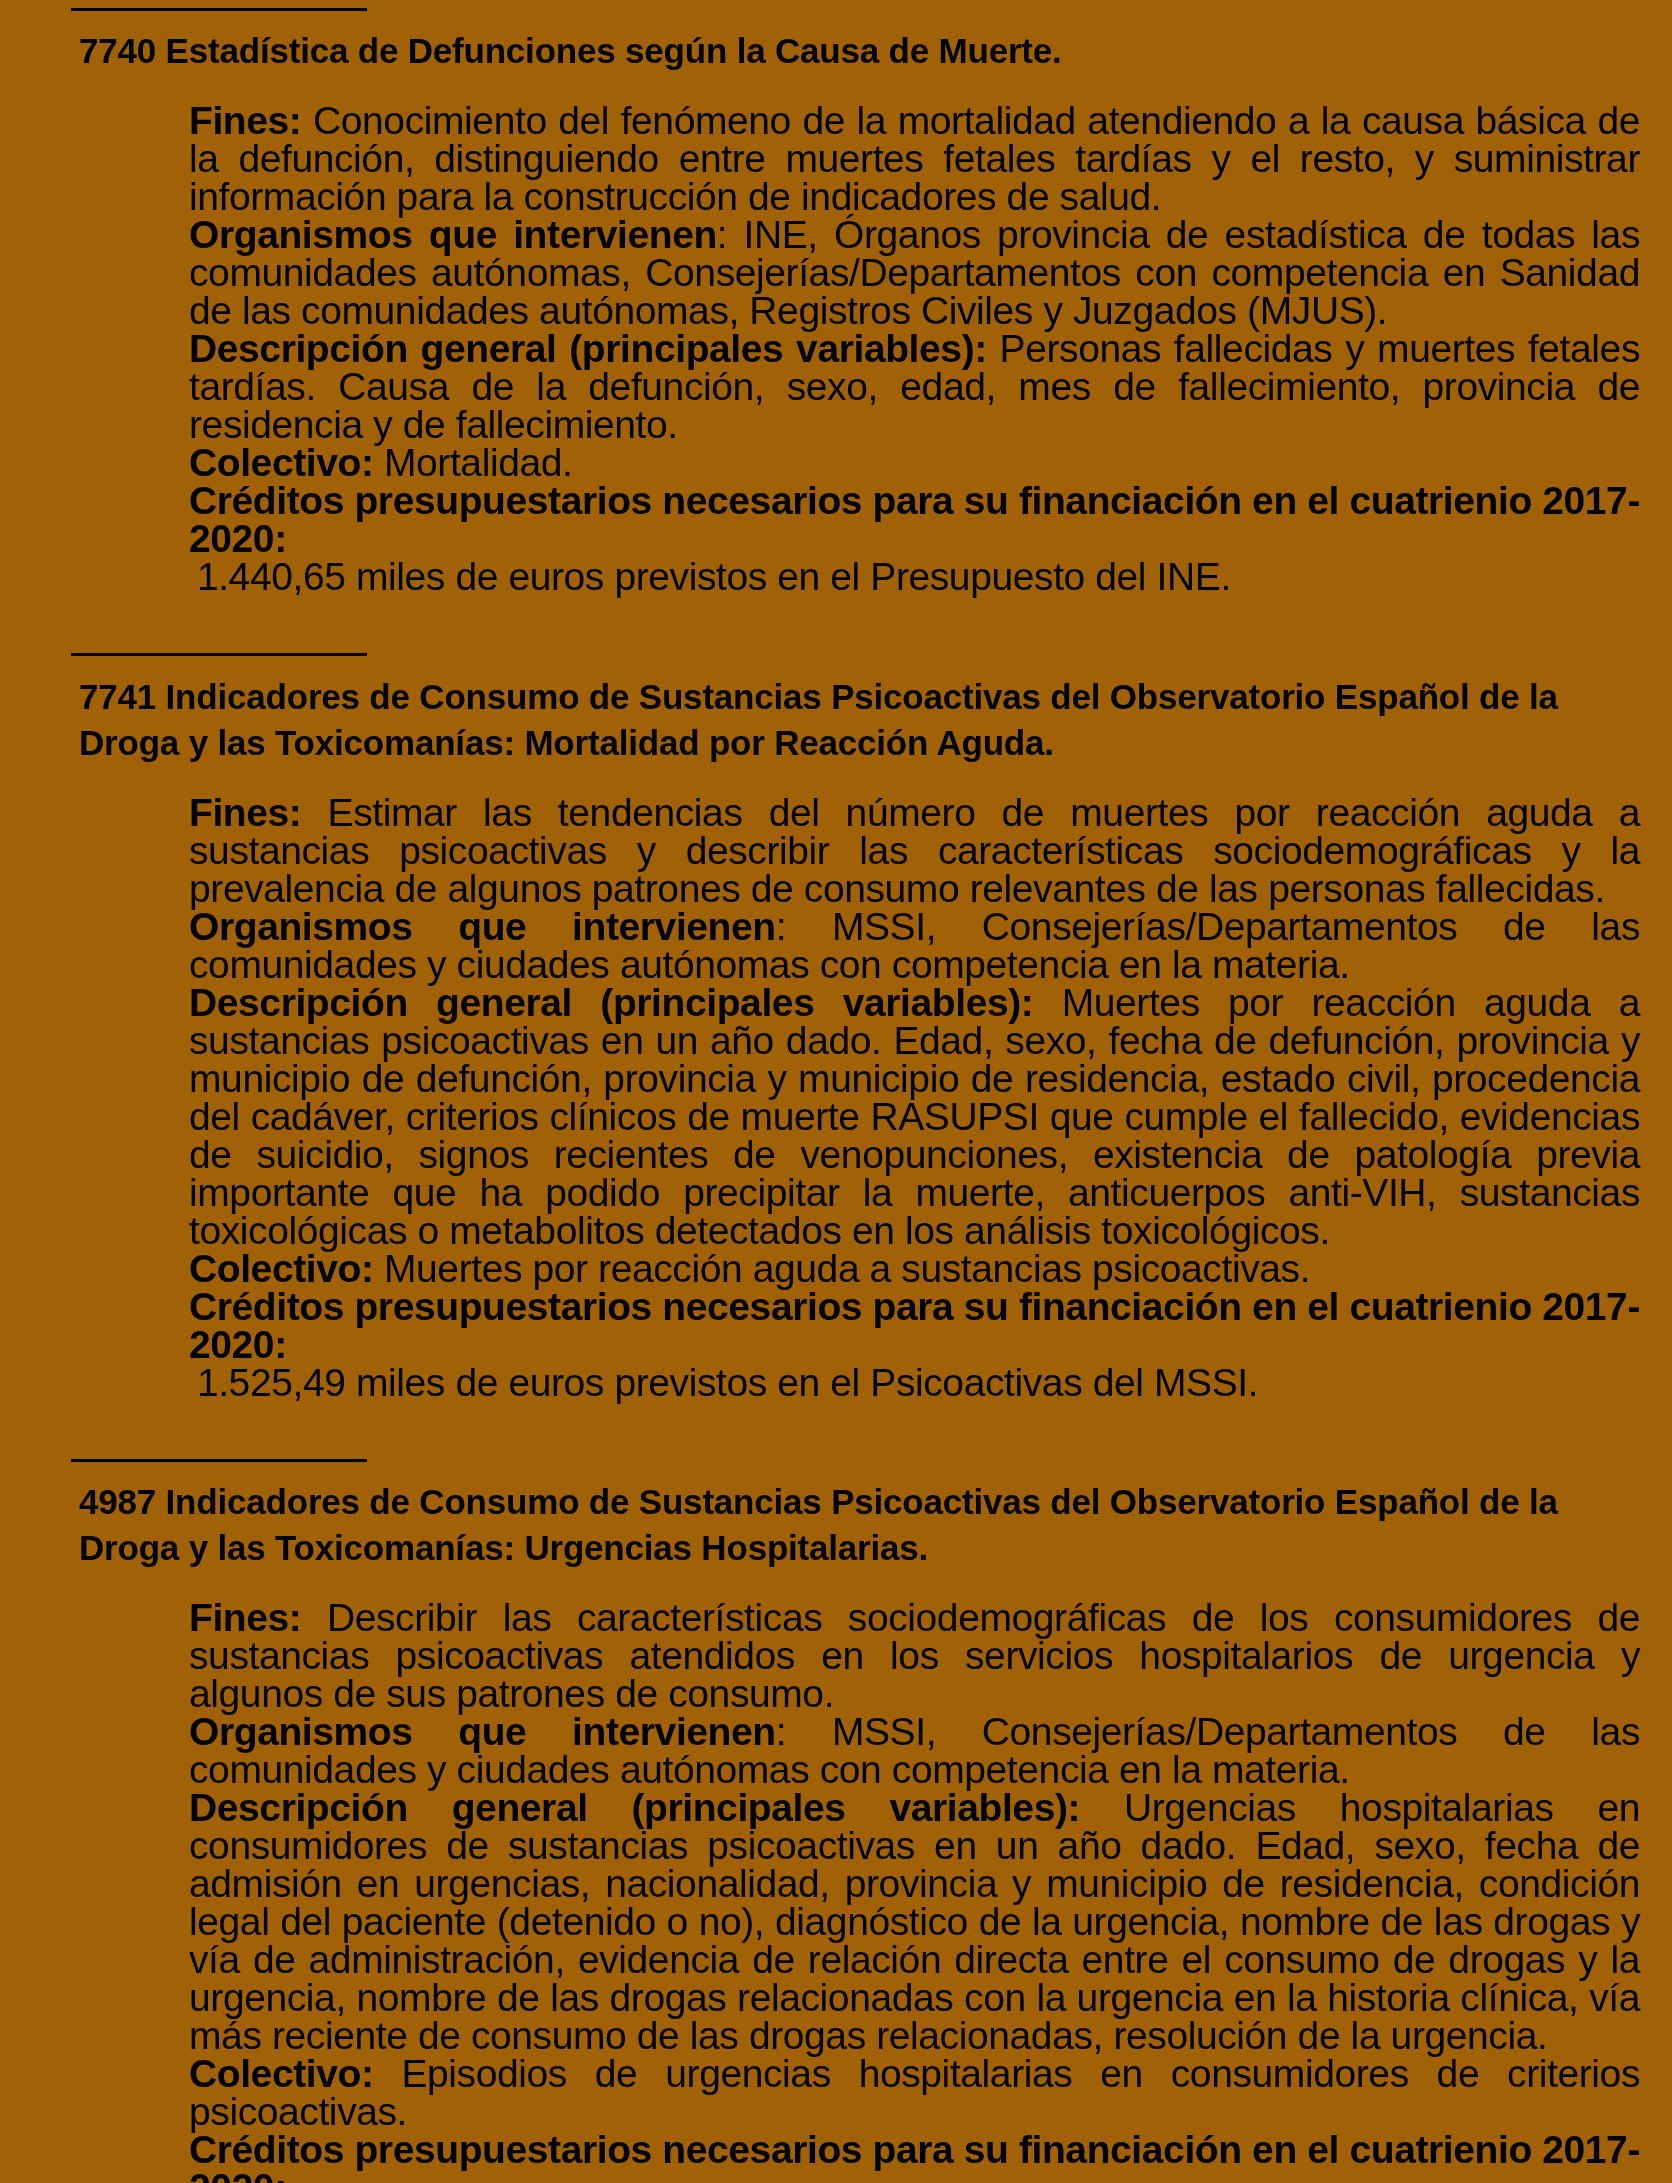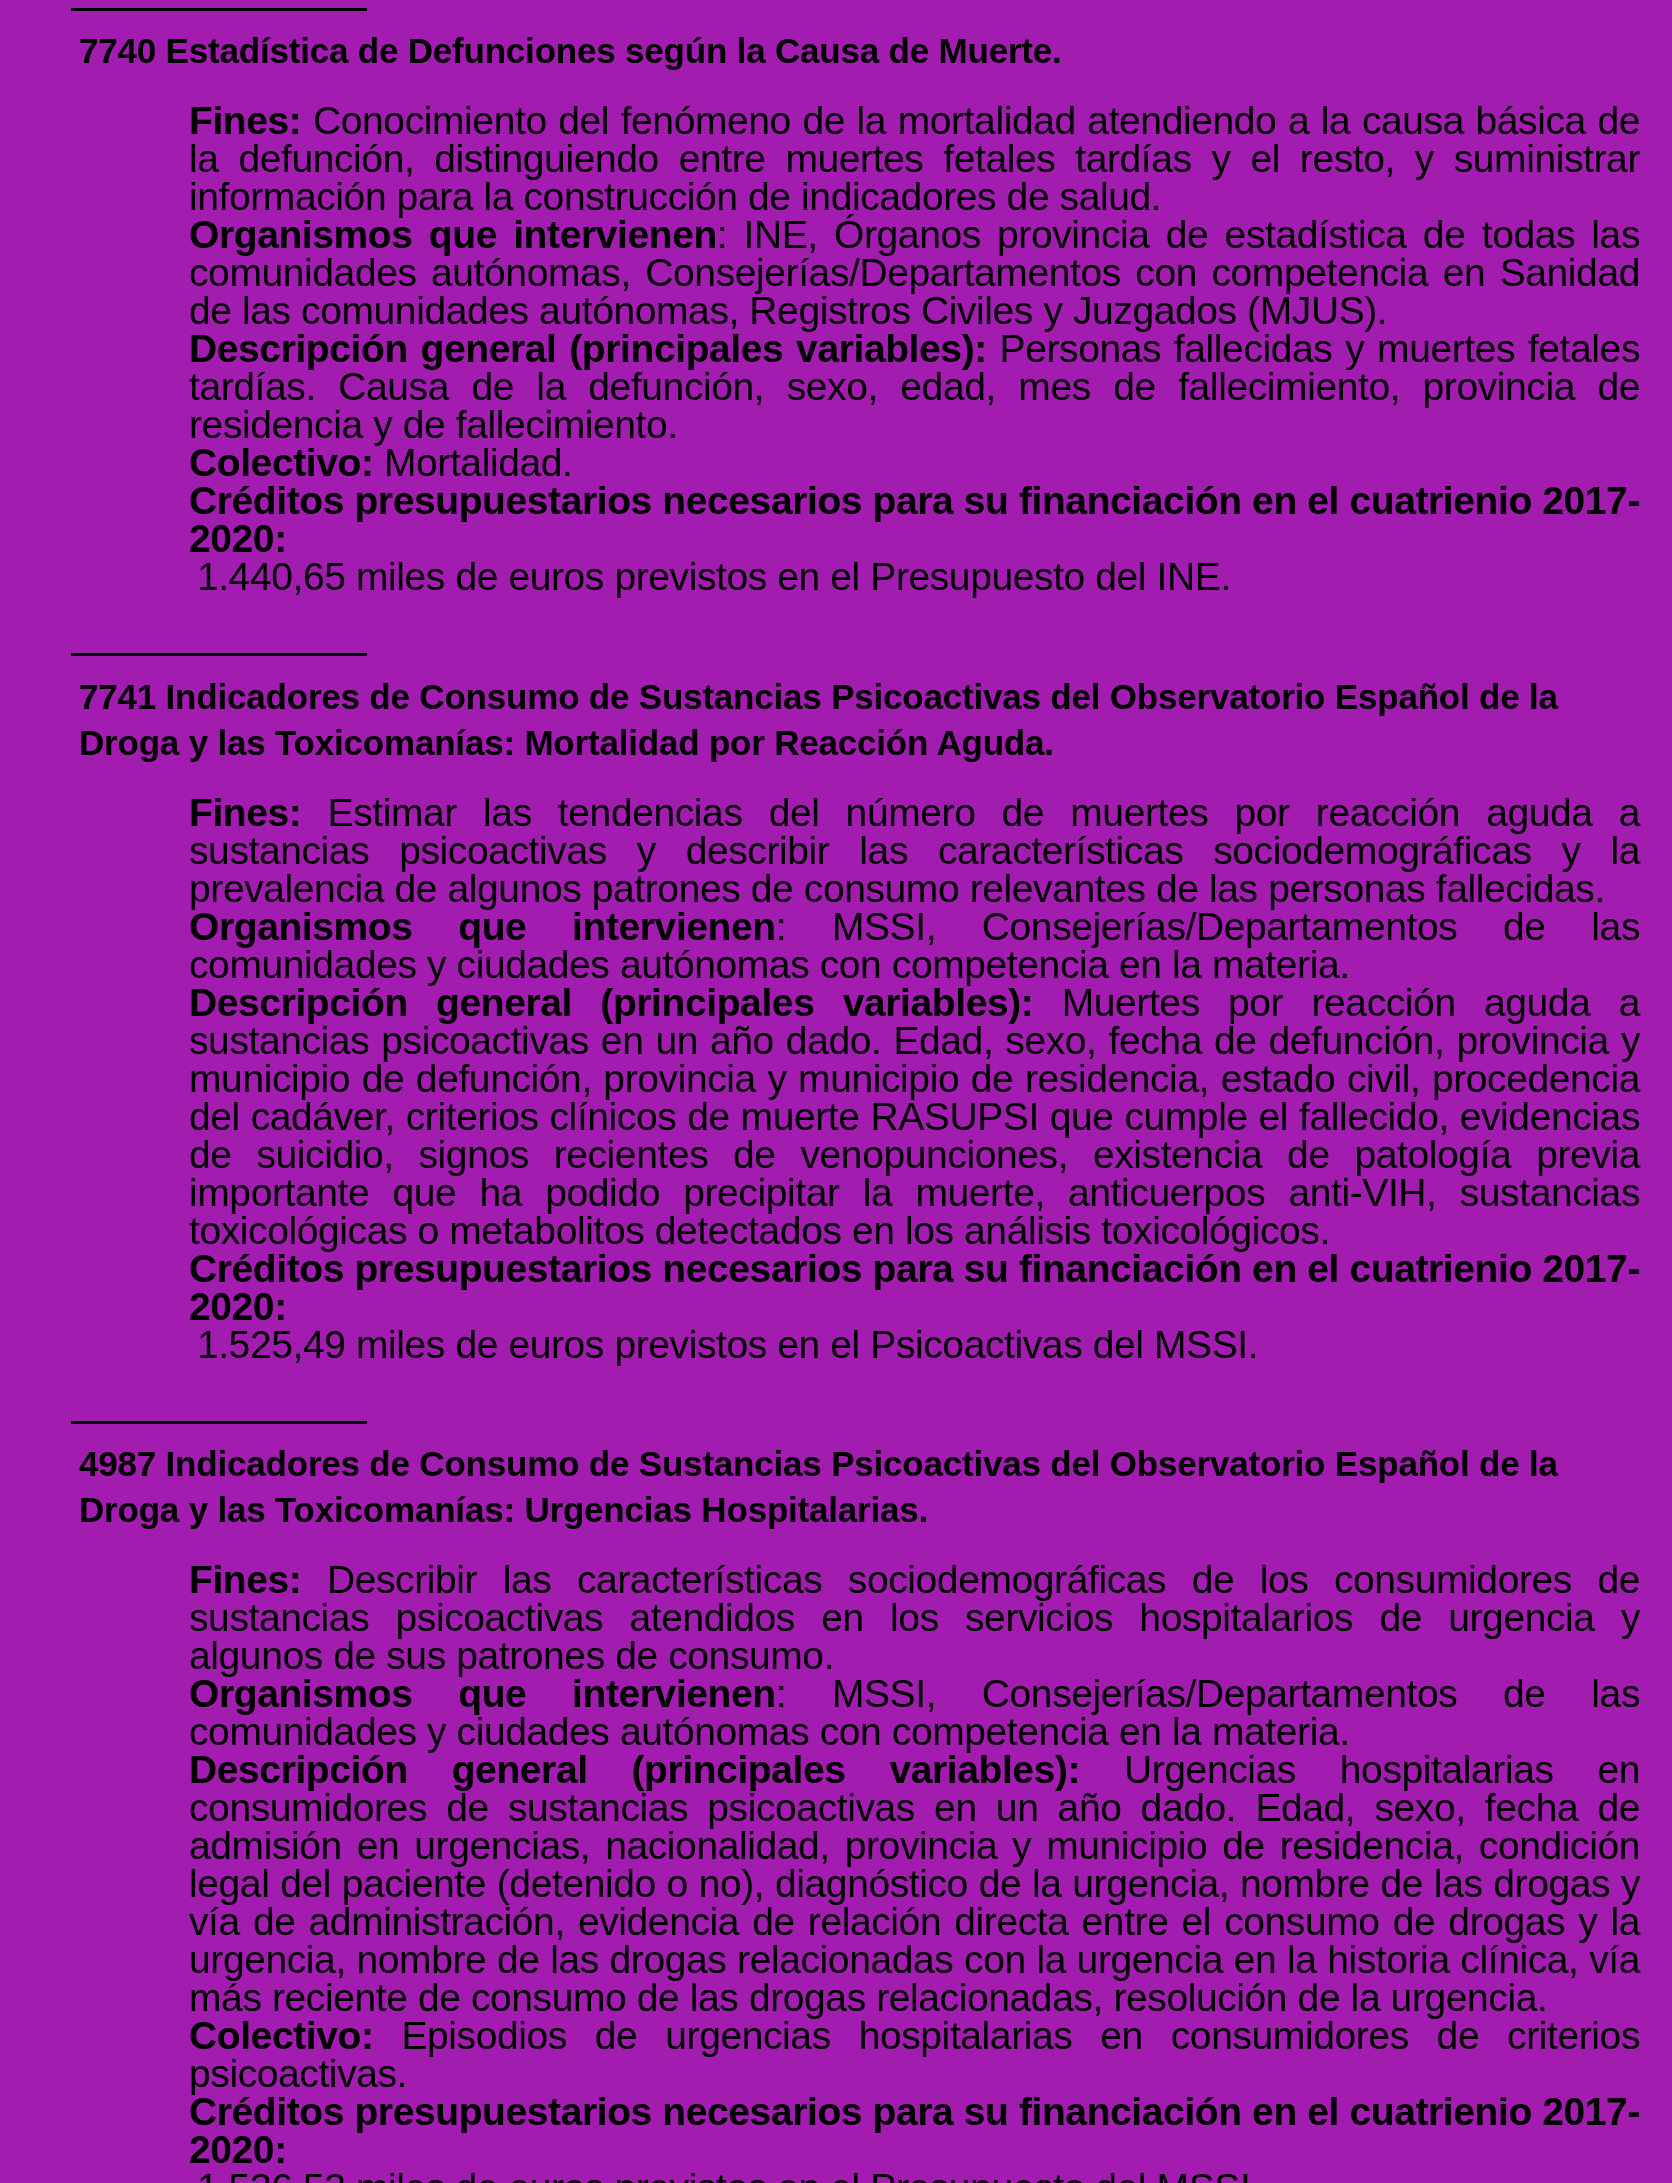--- a/index.html
+++ b/index.html
@@ -4,21 +4,21 @@
 <style>
   html, body {
     margin: 0;
     padding: 0;
     background: #ffffff;
   }
   .page {
     position: relative;
     width: 1672px;
     height: 2183px;
-    background: #a21caf;
+    background: #a16207;
     color: #000000;
     font-family: "Liberation Sans", sans-serif;
     box-sizing: border-box;
     padding-top: 7.9px;
     overflow: hidden;
   }
   section.stat-section { margin: 0; }
   section.stat-section + section.stat-section { margin-top: 57px; }
 
   .rule {
@@ -72,20 +72,21 @@
       </div>
   </section>
 
   <section class="stat-section">
     <div class="rule"></div>
     <h1 class="sec-title">7741 Indicadores de Consumo de Sustancias Psicoactivas del Observatorio Español de la Droga y las Toxicomanías: Mortalidad por Reacción Aguda.</h1>
     <div class="paras">
         <p class="para"><span class="label">Fines:</span><span> Estimar las tendencias del número de muertes por reacción aguda a sustancias psicoactivas y describir las características sociodemográficas y la prevalencia de algunos patrones de consumo relevantes de las personas fallecidas.</span></p>
         <p class="para"><span class="label">Organismos que intervienen</span><span>: MSSI, Consejerías/Departamentos de las comunidades y ciudades autónomas con competencia en la materia.</span></p>
         <p class="para"><span class="label">Descripción general (principales variables):</span><span> Muertes por reacción aguda a sustancias psicoactivas en un año dado. Edad, sexo, fecha de defunción, provincia y municipio de defunción, provincia y municipio de residencia, estado civil, procedencia del cadáver, criterios clínicos de muerte RASUPSI que cumple el fallecido, evidencias de suicidio, signos recientes de venopunciones, existencia de patología previa importante que ha podido precipitar la muerte, anticuerpos anti-VIH, sustancias toxicológicas o metabolitos detectados en los análisis toxicológicos.</span></p>
+        <p class="para"><span class="label">Colectivo:</span><span> Muertes por reacción aguda a sustancias psicoactivas.</span></p>
         <p class="para"><span class="label">Créditos presupuestarios necesarios para su financiación en el cuatrienio 2017-2020:</span></p>
         <p class="para amount"><span>1.525,49 miles de euros previstos en el Psicoactivas del MSSI.</span></p>
       </div>
   </section>
 
   <section class="stat-section">
     <div class="rule"></div>
     <h1 class="sec-title">4987 Indicadores de Consumo de Sustancias Psicoactivas del Observatorio Español de la Droga y las Toxicomanías: Urgencias Hospitalarias.</h1>
     <div class="paras">
         <p class="para"><span class="label">Fines:</span><span> Describir las características sociodemográficas de los consumidores de sustancias psicoactivas atendidos en los servicios hospitalarios de urgencia y algunos de sus patrones de consumo.</span></p>

